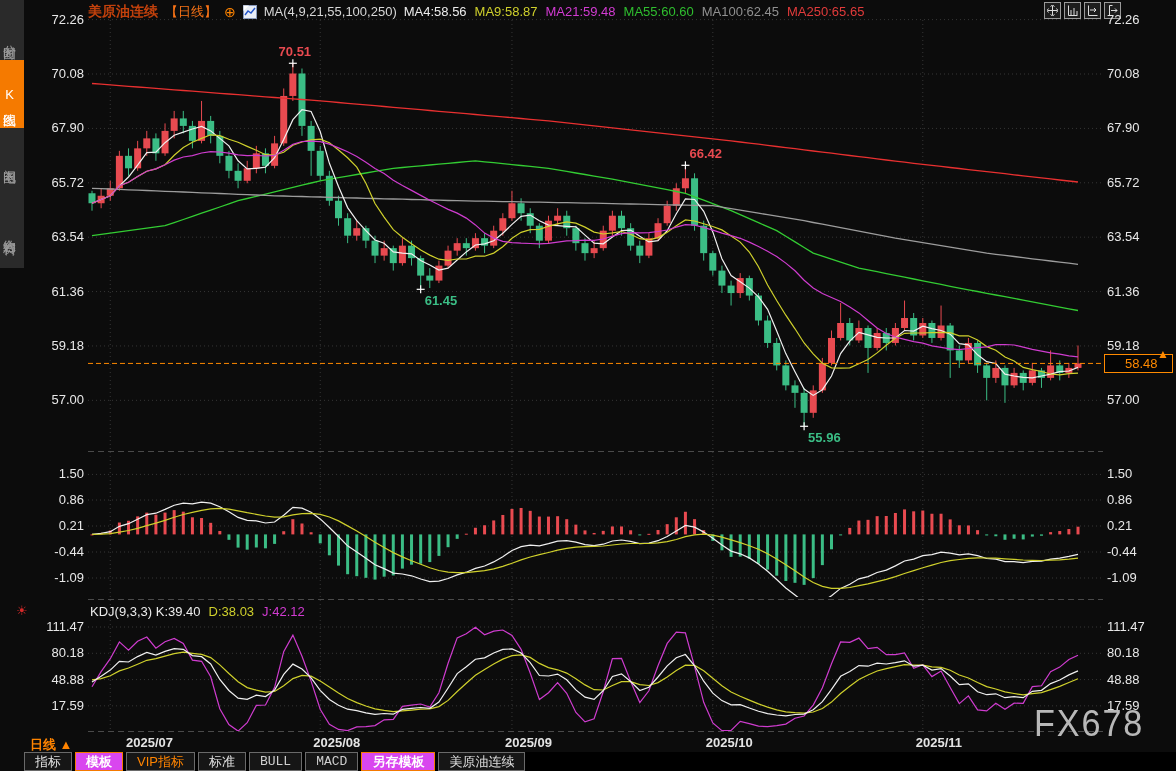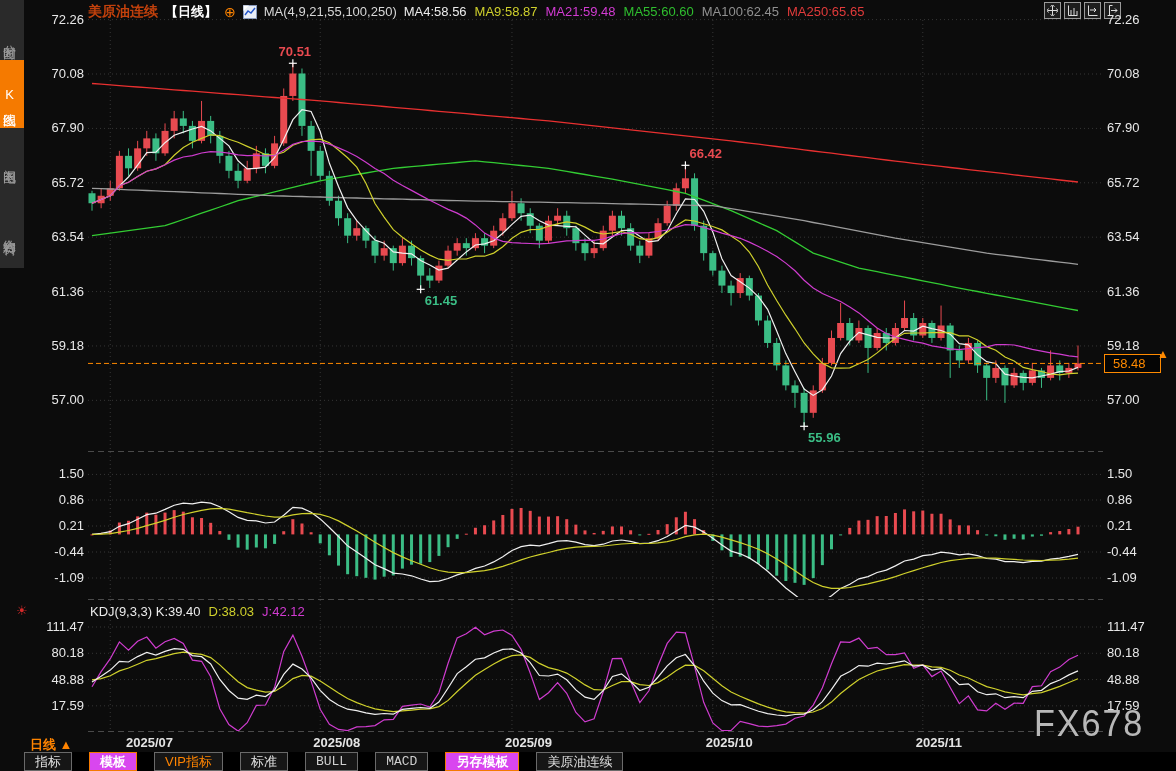--- a/index.html
+++ b/index.html
@@ -5,44 +5,44 @@
   html,body{margin:0;padding:0;background:#000;width:1176px;height:771px;overflow:hidden;
     font-family:"Liberation Sans",sans-serif;}
   #stage{position:absolute;inset:0;width:1176px;height:771px;background:#0c0c0c;color:#ddd;}
   #sidebar{position:absolute;left:0;top:0;width:24px;height:268px;background:#2a2a2a;}
   .side-item{position:absolute;left:0;width:24px;text-align:center;writing-mode:vertical-lr;
     text-orientation:upright;font-size:13px;letter-spacing:1px;color:#9a9a9a;cursor:pointer;}
   .side-item.active{background:#f57a00;color:#fff;}
   #header{position:absolute;left:88px;top:3px;height:17px;display:flex;align-items:center;gap:7px;
     font-size:13px;white-space:nowrap;}
   .h-title{color:#c2410c;font-weight:bold;font-size:14px;}
-  .h-period{color:#ffffff;font-weight:bold;}
+  .h-period{color:#f97316;font-weight:normal;}
   .h-settings{color:#ff8400;font-size:14px;cursor:pointer;}
   .h-ma{color:#d8d8d8;}
   .ma-val{margin-right:2px;}
   #toolbar{position:absolute;left:1044px;top:2px;display:flex;gap:3px;}
   .tbtn{width:15px;height:15px;border:1px solid #9a9a9a;background:#1d1d1d;display:flex;
     align-items:center;justify-content:center;cursor:pointer;}
   .alab{position:absolute;left:2px;width:82px;text-align:right;font-size:13px;color:#e8e8e8;
     line-height:16px;}
   .alab-r{position:absolute;left:1107px;width:70px;text-align:left;font-size:13px;color:#e8e8e8;
     line-height:16px;}
   #chart{position:absolute;left:0;top:0;pointer-events:none;}
   .panel-header{position:absolute;left:90px;font-size:13px;white-space:nowrap;}
   .panel-header span{margin-right:8px;}
   #sun-icon{position:absolute;left:16px;top:603px;color:#d42a2a;font-size:13px;}
   #cp-label{position:absolute;left:1104px;width:47px;height:17px;border:1px solid #ff8a00;
-    background:#050505;color:#ff8a00;font-size:13px;line-height:17px;padding-left:8px;}
+    background:#050505;color:#ff8a00;font-size:13px;line-height:17px;padding-left:20px;}
   #cp-arrow{position:absolute;color:#ff8a00;font-size:12px;}
   .x-lab{position:absolute;top:735px;font-size:13px;font-weight:bold;color:#e4e4e4;}
   #period-bl{position:absolute;left:30px;top:736px;color:#ff8400;font-weight:bold;font-size:13px;}
   #watermark{position:absolute;left:1034px;top:703px;font-size:36px;color:#b8b8b8;
     letter-spacing:2px;transform:scaleX(.95);transform-origin:left;}
   #tabbar{position:absolute;left:24px;top:752px;right:0;height:19px;background:#000;
-    display:flex;gap:17px;align-items:center;}
+    display:flex;gap:3px;align-items:center;}
   .tab{height:17px;line-height:17px;padding:0 10px;font-size:13px;background:#161616;
     border:1px solid #6a6a6a;color:#e0e0e0;cursor:pointer;white-space:nowrap;}
   .tab.active{background:#d946ef;border-color:#f57a00;color:#fff;font-weight:bold;}
   .tab.vip{color:#ff8400;}
   .tab.mono{font-family:"Liberation Mono",monospace;color:#cfcfcf;}
 </style>
 </head>
 <body>
 
 <div id="stage">

